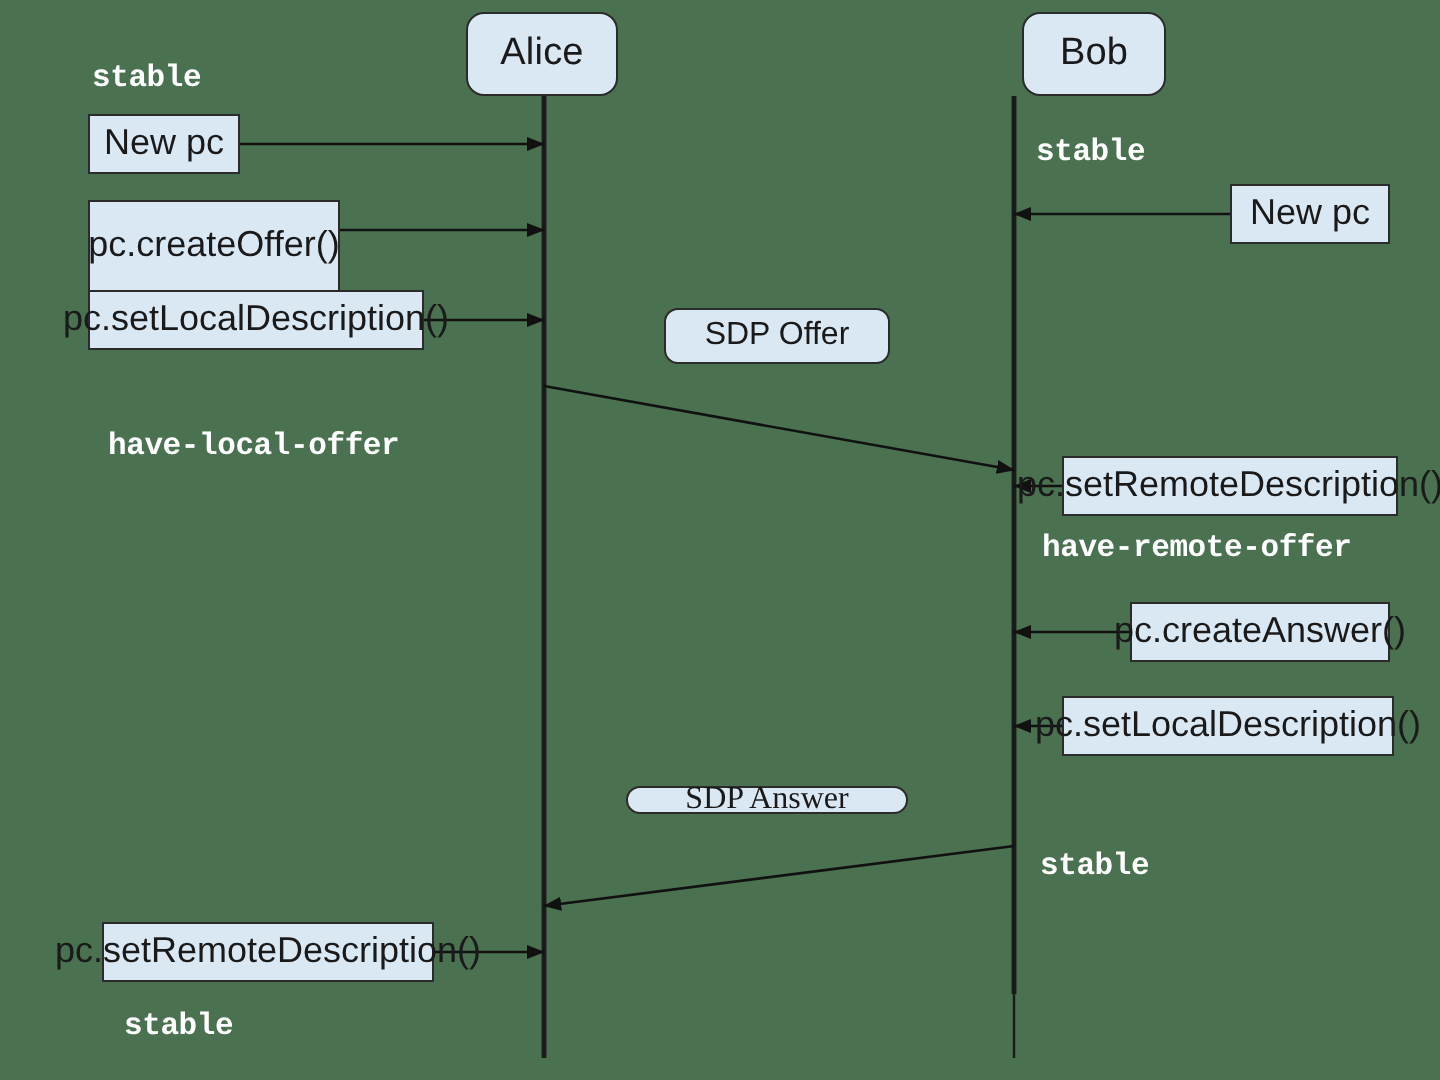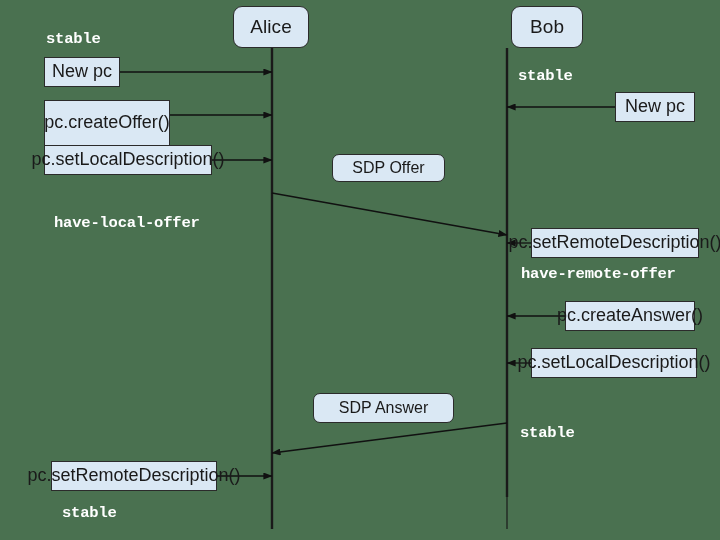--- a/index.html
+++ b/index.html
@@ -102,21 +102,21 @@
       <div class="node call-box" style="left: 51px; top: 461px; width: 166px; height: 30px;">pc.setRemoteDescription()</div>
     </div>
   <div id="right-calls">
       <div class="node call-box" style="left: 615px; top: 92px; width: 80px; height: 30px;">New pc</div>
       <div class="node call-box" style="left: 531px; top: 228px; width: 168px; height: 30px;">pc.setRemoteDescription()</div>
       <div class="node call-box" style="left: 565px; top: 301px; width: 130px; height: 30px;">pc.createAnswer()</div>
       <div class="node call-box" style="left: 531px; top: 348px; width: 166px; height: 30px;">pc.setLocalDescription()</div>
     </div>
   <div id="messages">
       <div class="node msg-box" style="left: 332px; top: 154px; width: 113px; height: 28px;">SDP Offer</div>
-      <div class="node msg-box" style="left: 313px; top: 393px; width: 141px; height: 30px;">SDP Answer</div>
+      <div class="node msg-box" style="left: 313px; top: 393px; width: 141px; height: 14px; font-family: Liberation Serif, serif;">SDP Answer</div>
     </div>
   <div id="states">
       <div class="state-label" style="left: 46px; top: 30px;">stable</div>
       <div class="state-label" style="left: 518px; top: 67px;">stable</div>
       <div class="state-label" style="left: 54px; top: 214px;">have-local-offer</div>
       <div class="state-label" style="left: 521px; top: 265px;">have-remote-offer</div>
       <div class="state-label" style="left: 520px; top: 424px;">stable</div>
       <div class="state-label" style="left: 62px; top: 504px;">stable</div>
     </div>
 

